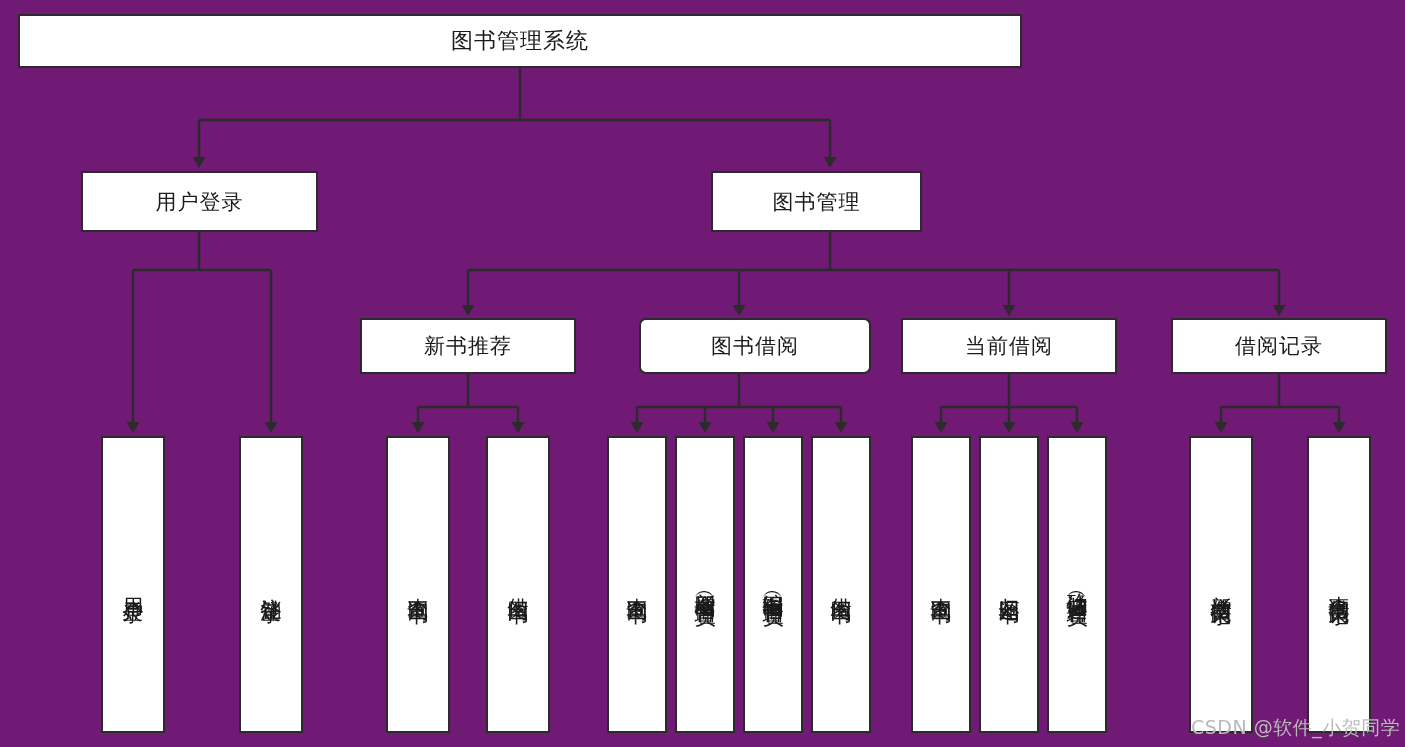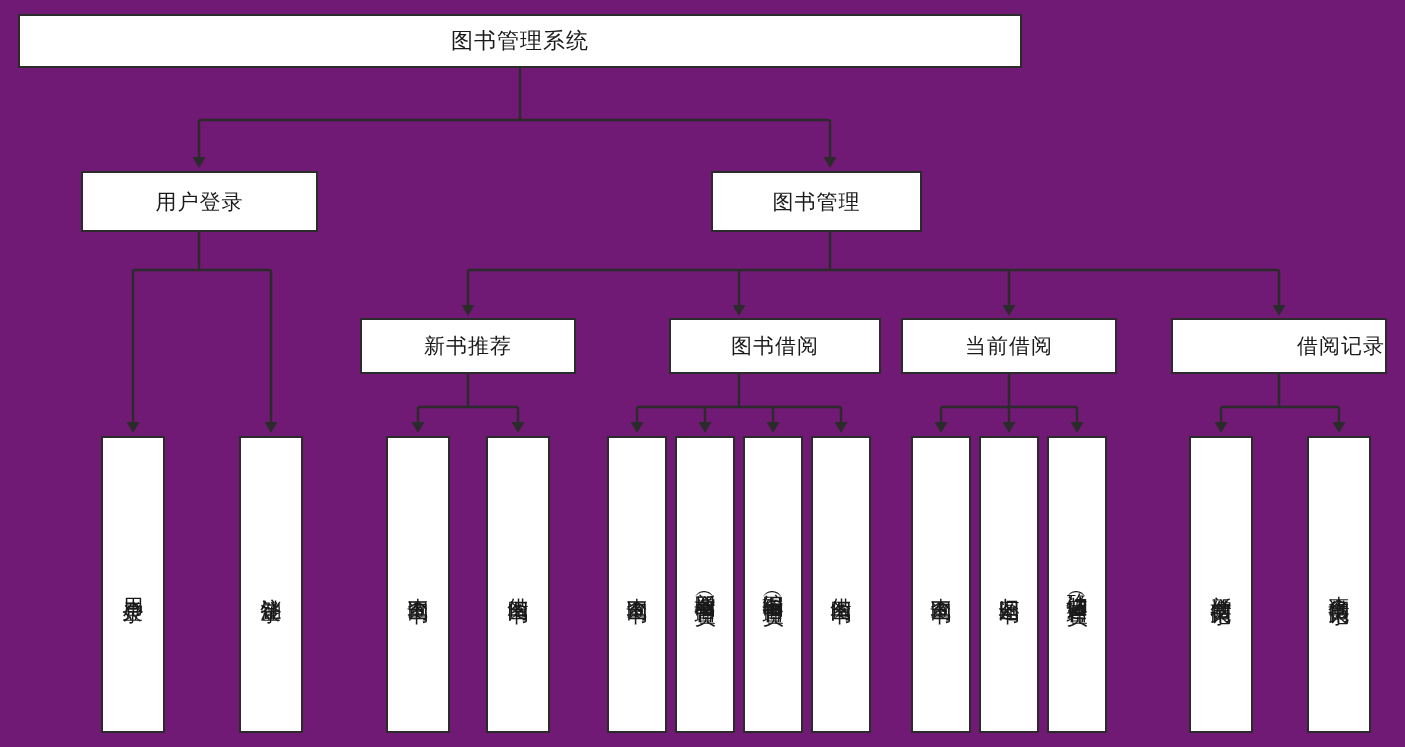--- a/index.html
+++ b/index.html
@@ -127,27 +127,27 @@
   <div class="node horiz" style="left:81px; top:171px; width:237px; height:61px;">
     <span class="lbl">用户登录</span>
   </div>
   <div class="node horiz" style="left:711px; top:171px; width:211px; height:61px;">
     <span class="lbl">图书管理</span>
   </div>
 
   <div class="node horiz" style="left:360px; top:318px; width:216px; height:56px;">
     <span class="lbl">新书推荐</span>
   </div>
-  <div class="node horiz" style="left:669px; top:318px; width:212px; height:56px;">
+  <div class="node horiz" style="left:639px; top:318px; width:232px; height:56px;border-radius:7px;">
     <span class="lbl">图书借阅</span>
   </div>
   <div class="node horiz" style="left:901px; top:318px; width:216px; height:56px;align-items:center;">
     <span class="lbl">当前借阅</span>
   </div>
-  <div class="node horiz" style="left:1171px; top:318px; width:216px; height:56px;justify-content:flex-end;">
+  <div class="node horiz" style="left:1171px; top:318px; width:216px; height:56px;">
     <span class="lbl">借阅记录</span>
   </div>
 
   <div class="node vert" style="left:101px; top:436px; width:64px; height:297px;">
     <span class="lbl">用户登录</span>
   </div>
   <div class="node vert" style="left:239px; top:436px; width:64px; height:297px;">
     <span class="lbl">注销登录</span>
   </div>
 
@@ -181,14 +181,15 @@
     <span class="lbl">确认归还（管理员）</span>
   </div>
 
   <div class="node vert" style="left:1189px; top:436px; width:64px; height:297px;">
     <span class="lbl">新增借阅记录</span>
   </div>
   <div class="node vert" style="left:1307px; top:436px; width:64px; height:297px;">
     <span class="lbl">查询借阅记录</span>
   </div>
 
+  <div class="watermark" style="left:1191px; top:715px;">CSDN @软件_小贺同学</div>
 
 </div>
 
 </body></html>

